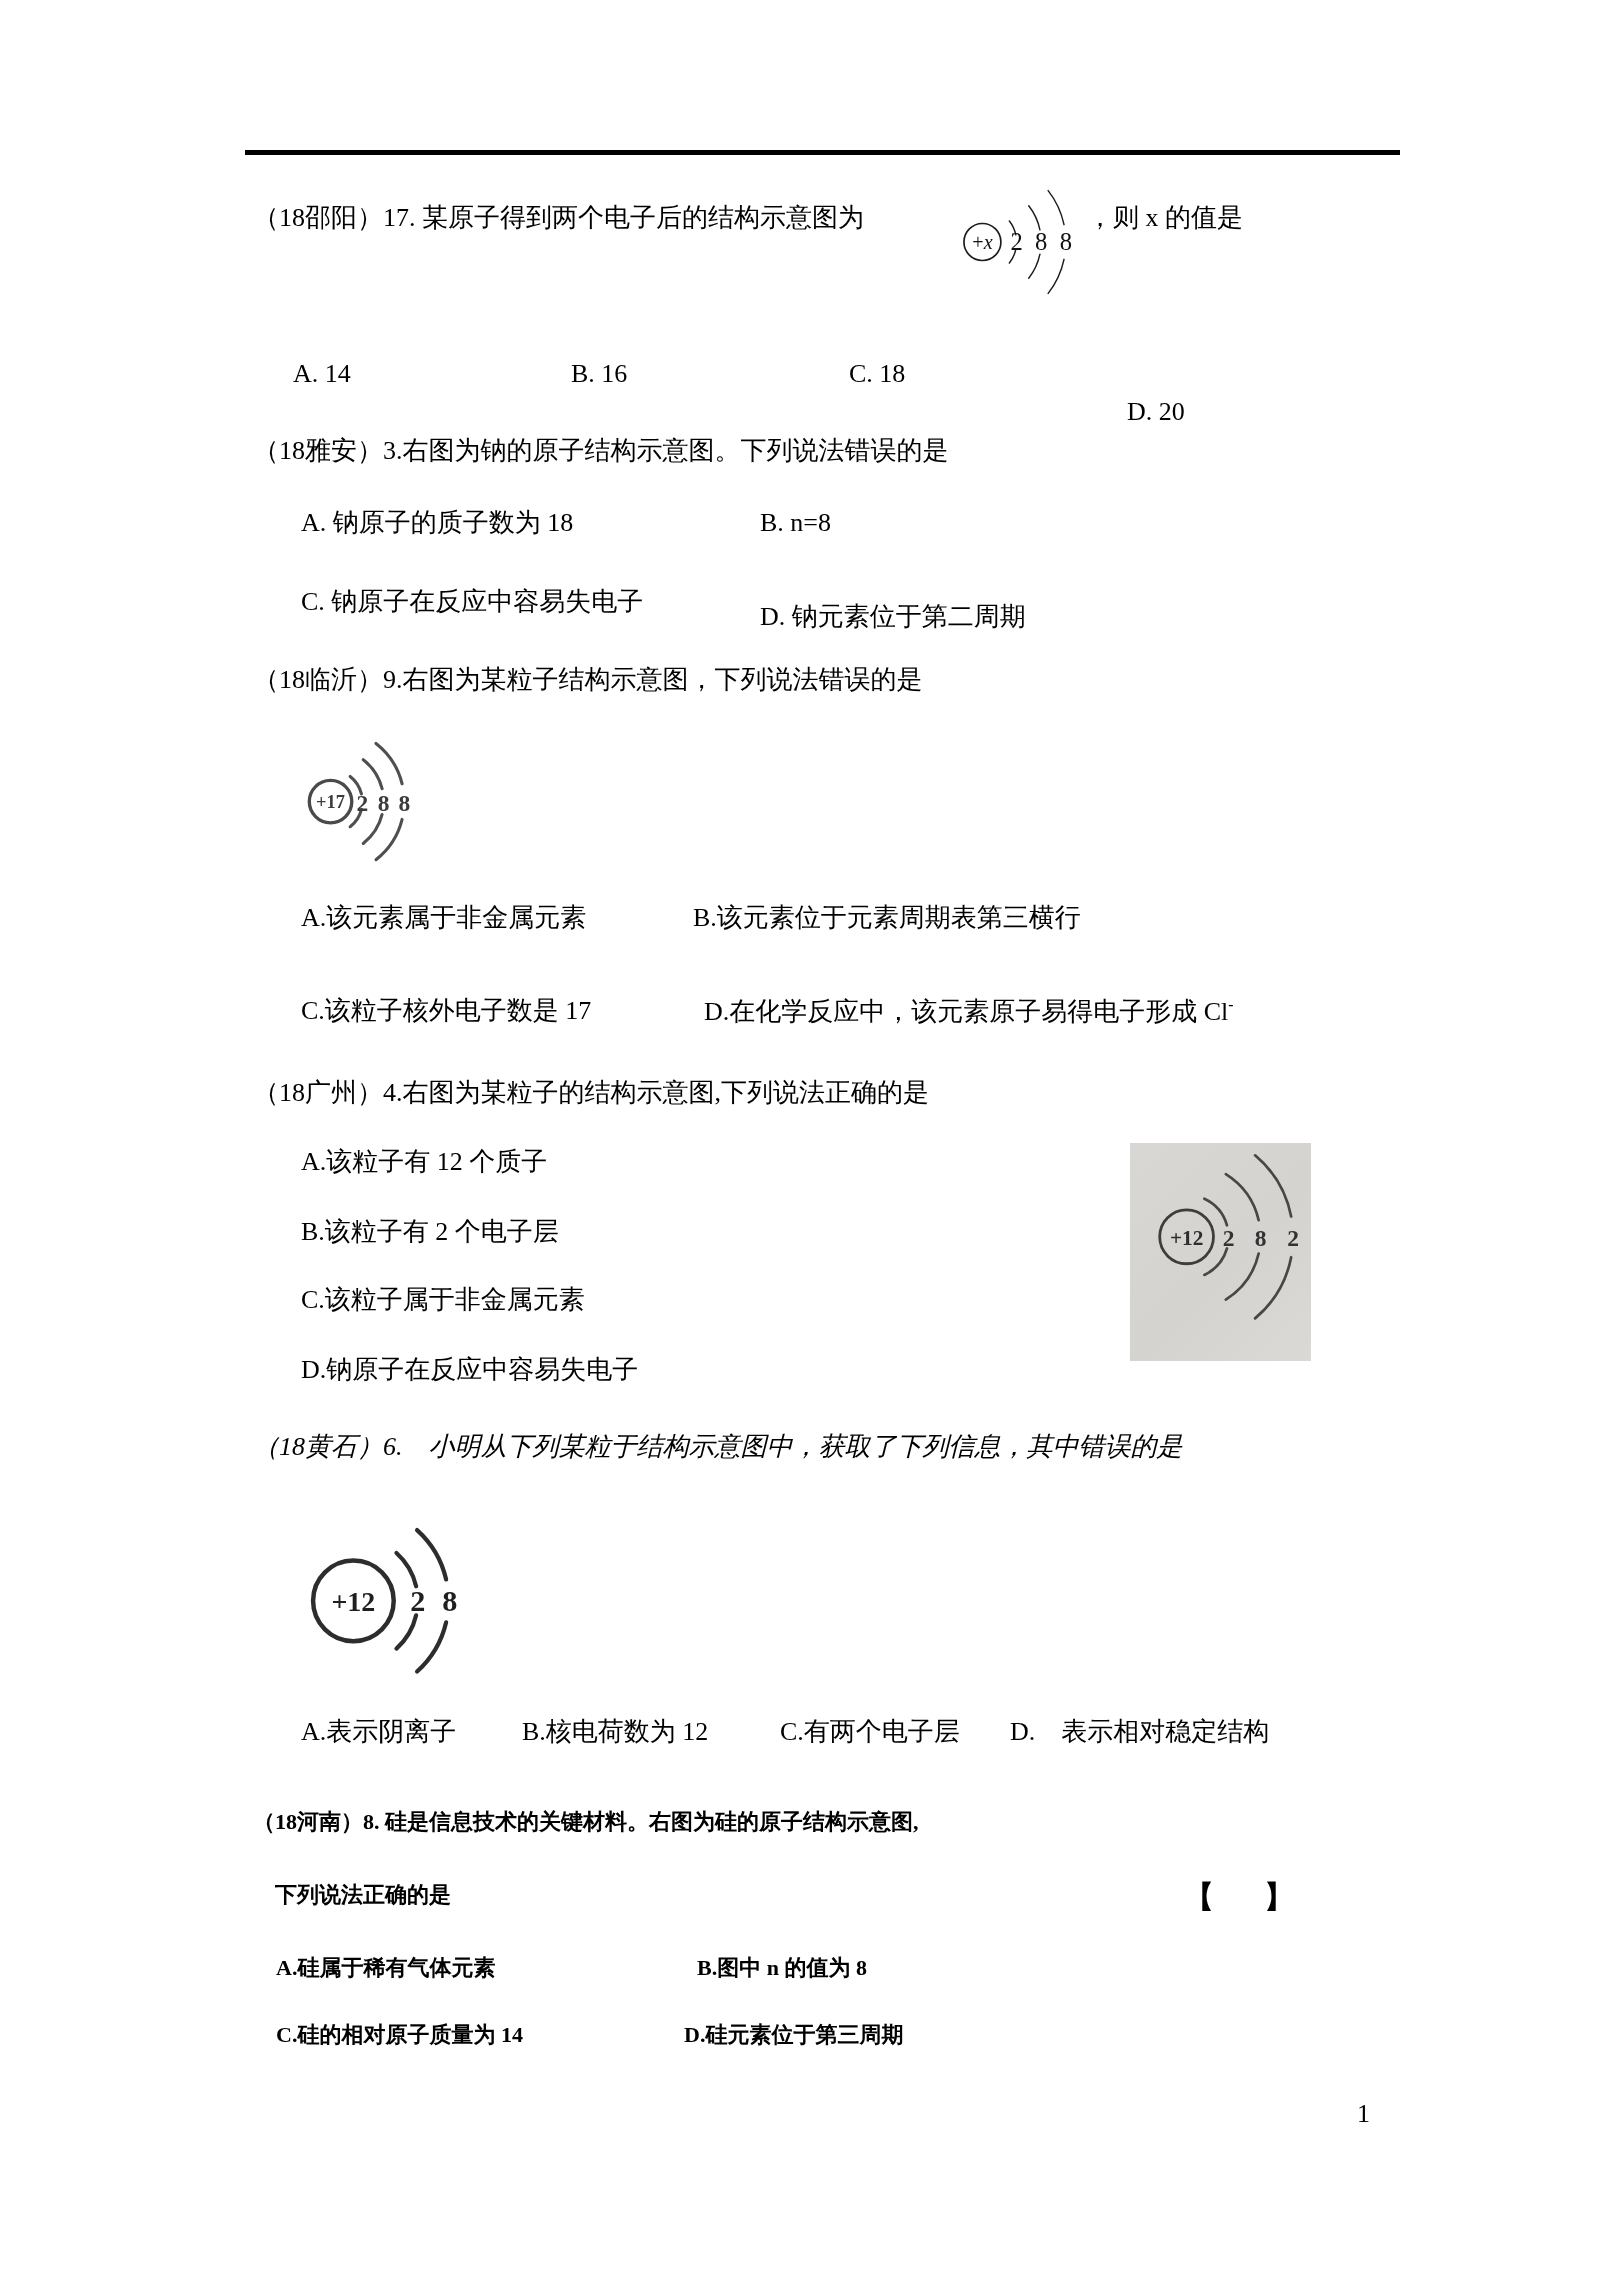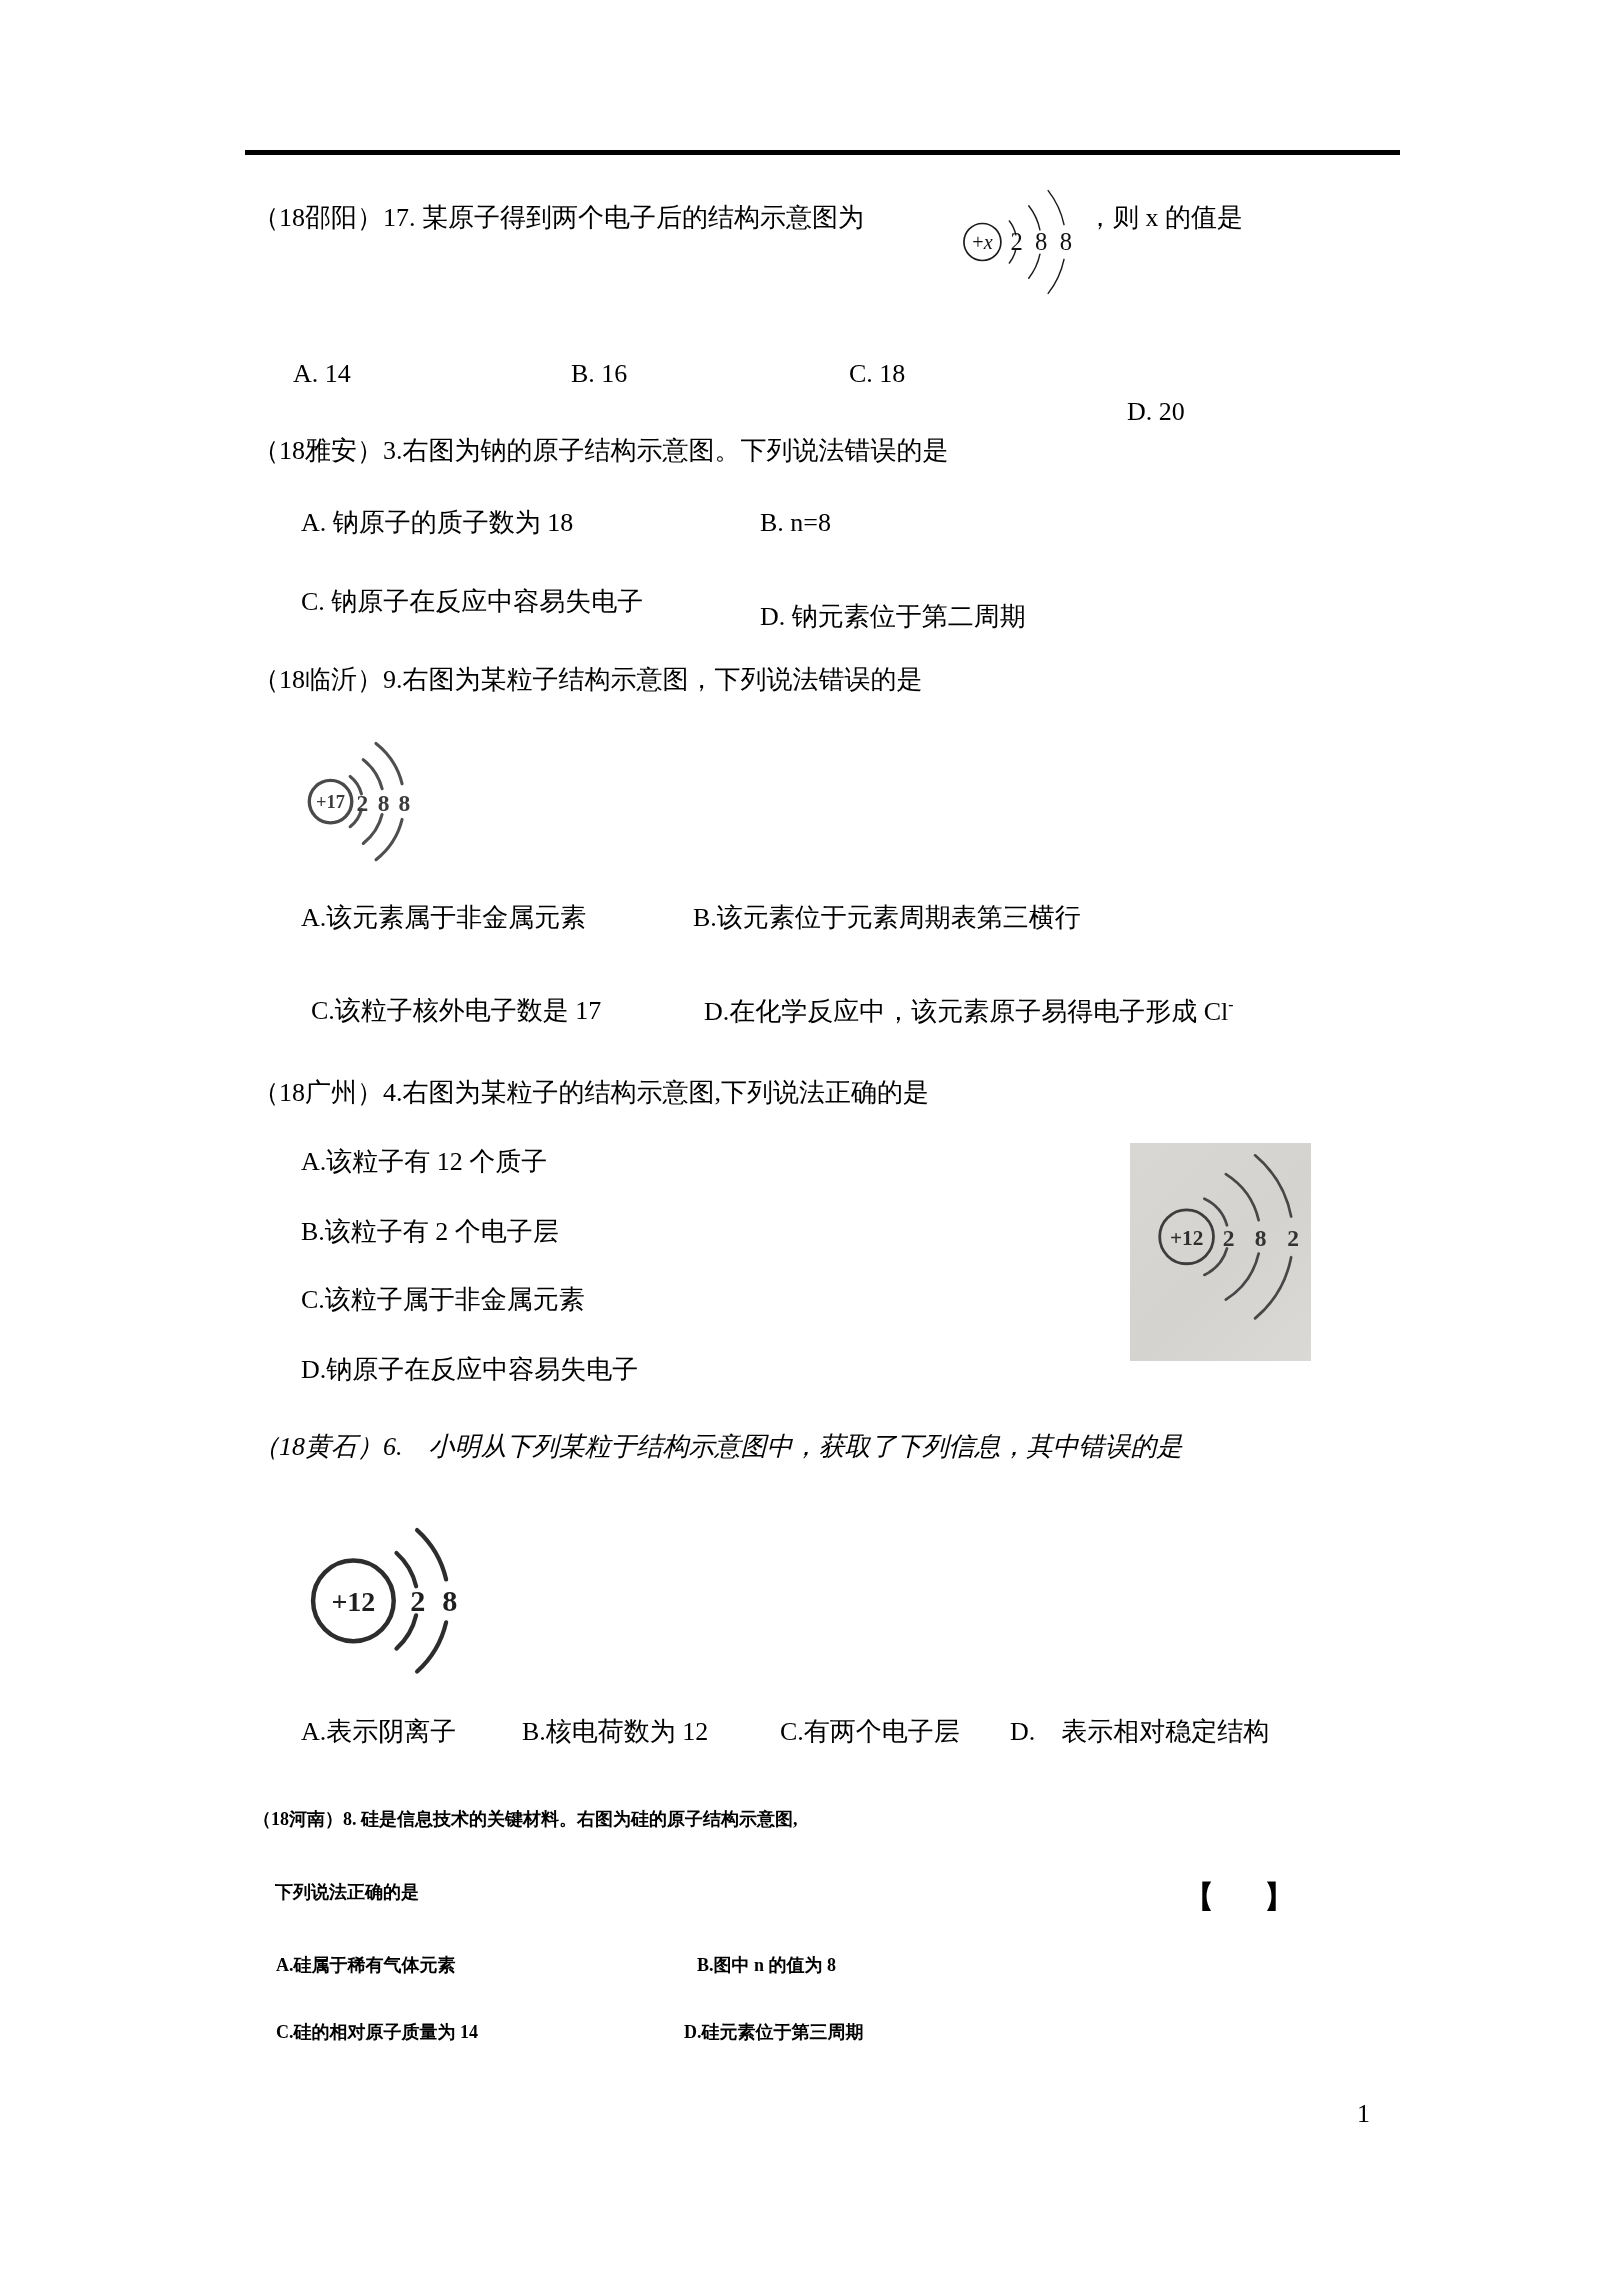--- a/index.html
+++ b/index.html
@@ -3,21 +3,21 @@
 <meta charset="utf-8">
 <style>
   html,body{margin:0;padding:0;}
   body{
     width:1623px;height:2295px;position:relative;background:#ffffff;
     font-family:"Liberation Serif","DejaVu Serif",serif;color:#000;
     overflow:hidden;
   }
   .abs{position:absolute;white-space:nowrap;}
   .t{font-size:26px;line-height:1.15;}
-  .tb{font-size:18px;line-height:1.15;font-weight:bold;}
+  .tb{font-size:22px;line-height:1.15;font-weight:bold;}
   .rule{position:absolute;background:#000;}
   .photo{
     position:absolute;overflow:hidden;
     background:linear-gradient(135deg,#d9d7d3 0%,#d5d3cf 55%,#dbd9d5 100%);
   }
   svg{display:block;}
   .arc1{fill:none;stroke:#1c1c1c;stroke-width:2.6;stroke-linecap:round;}
   .nuc1{fill:none;stroke:#1c1c1c;stroke-width:3;}
   .dig1{font-family:"Liberation Serif","DejaVu Serif",serif;font-size:44px;fill:#111;}
   .lbl1{font-family:"Liberation Serif","DejaVu Serif",serif;font-size:36px;fill:#111;}
@@ -80,21 +80,21 @@
   <path class="arc3" d="M 152.2 133.0 A 95 95 0 0 1 118.5 184.9"></path>
   <path class="arc3" d="M 141.3 6.0 A 132 132 0 0 1 188.0 78.1"></path>
   <path class="arc3" d="M 188.0 141.9 A 132 132 0 0 1 141.3 214.0"></path>
   <text class="dig3" x="117" y="126" text-anchor="middle">2</text>
   <text class="dig3" x="155" y="126" text-anchor="middle">8</text>
   <text class="dig3" x="192" y="126" text-anchor="middle">8</text>
 </svg>
 
 <div class="abs t" style="left:301px;top:903px;">A.该元素属于非金属元素</div>
 <div class="abs t" style="left:693px;top:903px;">B.该元素位于元素周期表第三横行</div>
-<div class="abs t" style="left:311px;top:996px;">C.该粒子核外电子数是 17</div>
+<div class="abs t" style="left:301px;top:996px;">C.该粒子核外电子数是 17</div>
 <div class="abs t" style="left:704px;top:996px;"><span>D.在化学反应中，该元素原子易得电子形成 Cl</span><sup class="ion">-</sup></div>
 
 <div class="abs t" style="left:253px;top:1078px;">（18广州）4.右图为某粒子的结构示意图,下列说法正确的是</div>
 
 <div class="abs t" style="left:301px;top:1147px;">A.该粒子有 12 个质子</div>
 <div class="abs t" style="left:301px;top:1217px;">B.该粒子有 2 个电子层</div>
 <div class="abs t" style="left:301px;top:1285px;">C.该粒子属于非金属元素</div>
 <div class="abs t" style="left:301px;top:1355px;">D.钠原子在反应中容易失电子</div>
 
 <div class="photo" style="left:1130px;top:1143px;width:181px;height:218px;">

